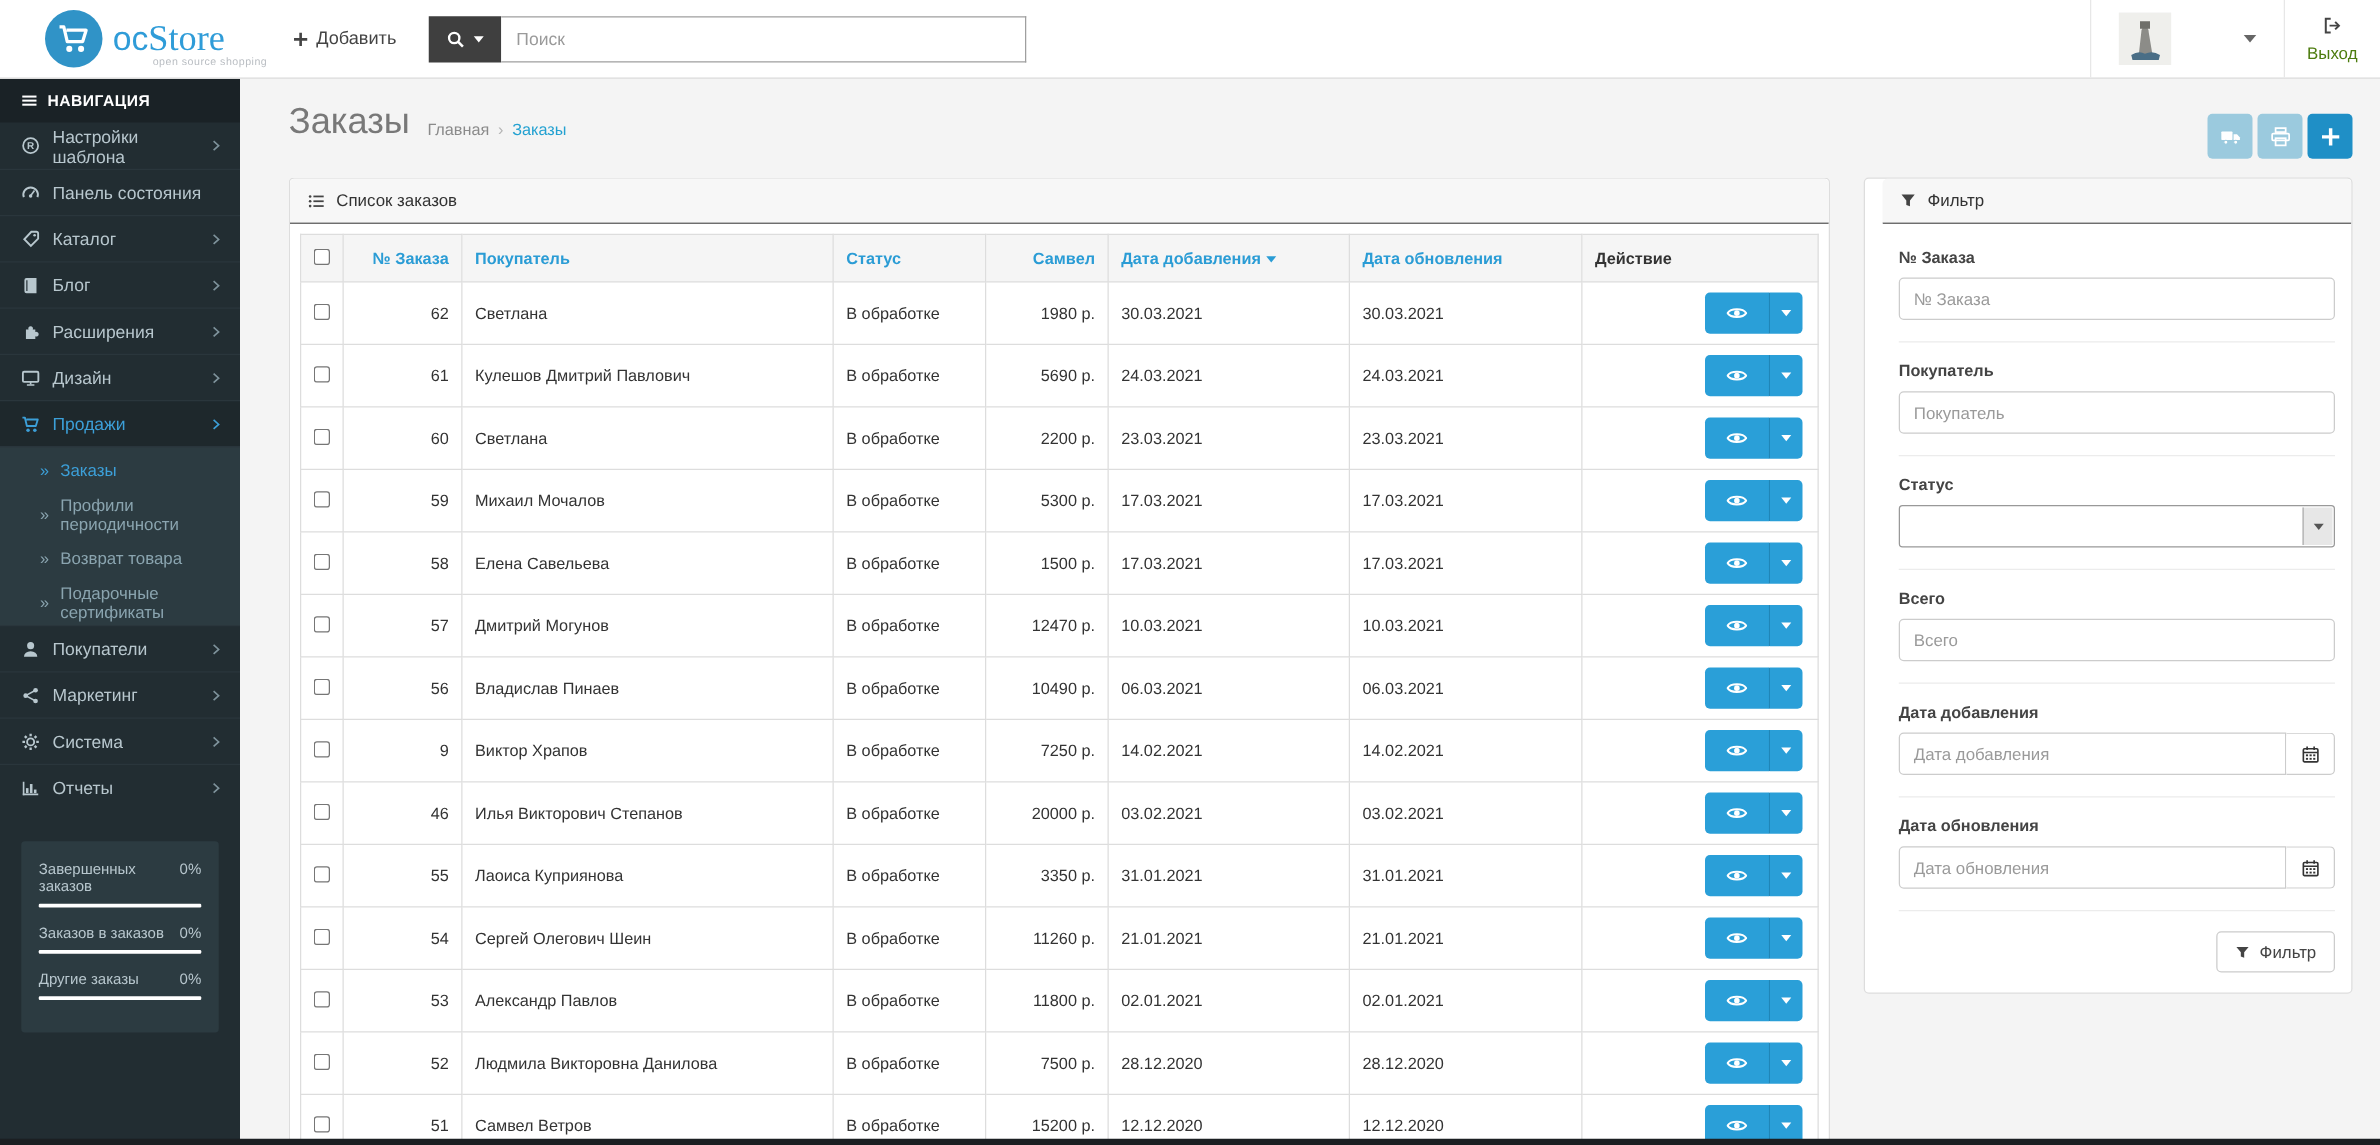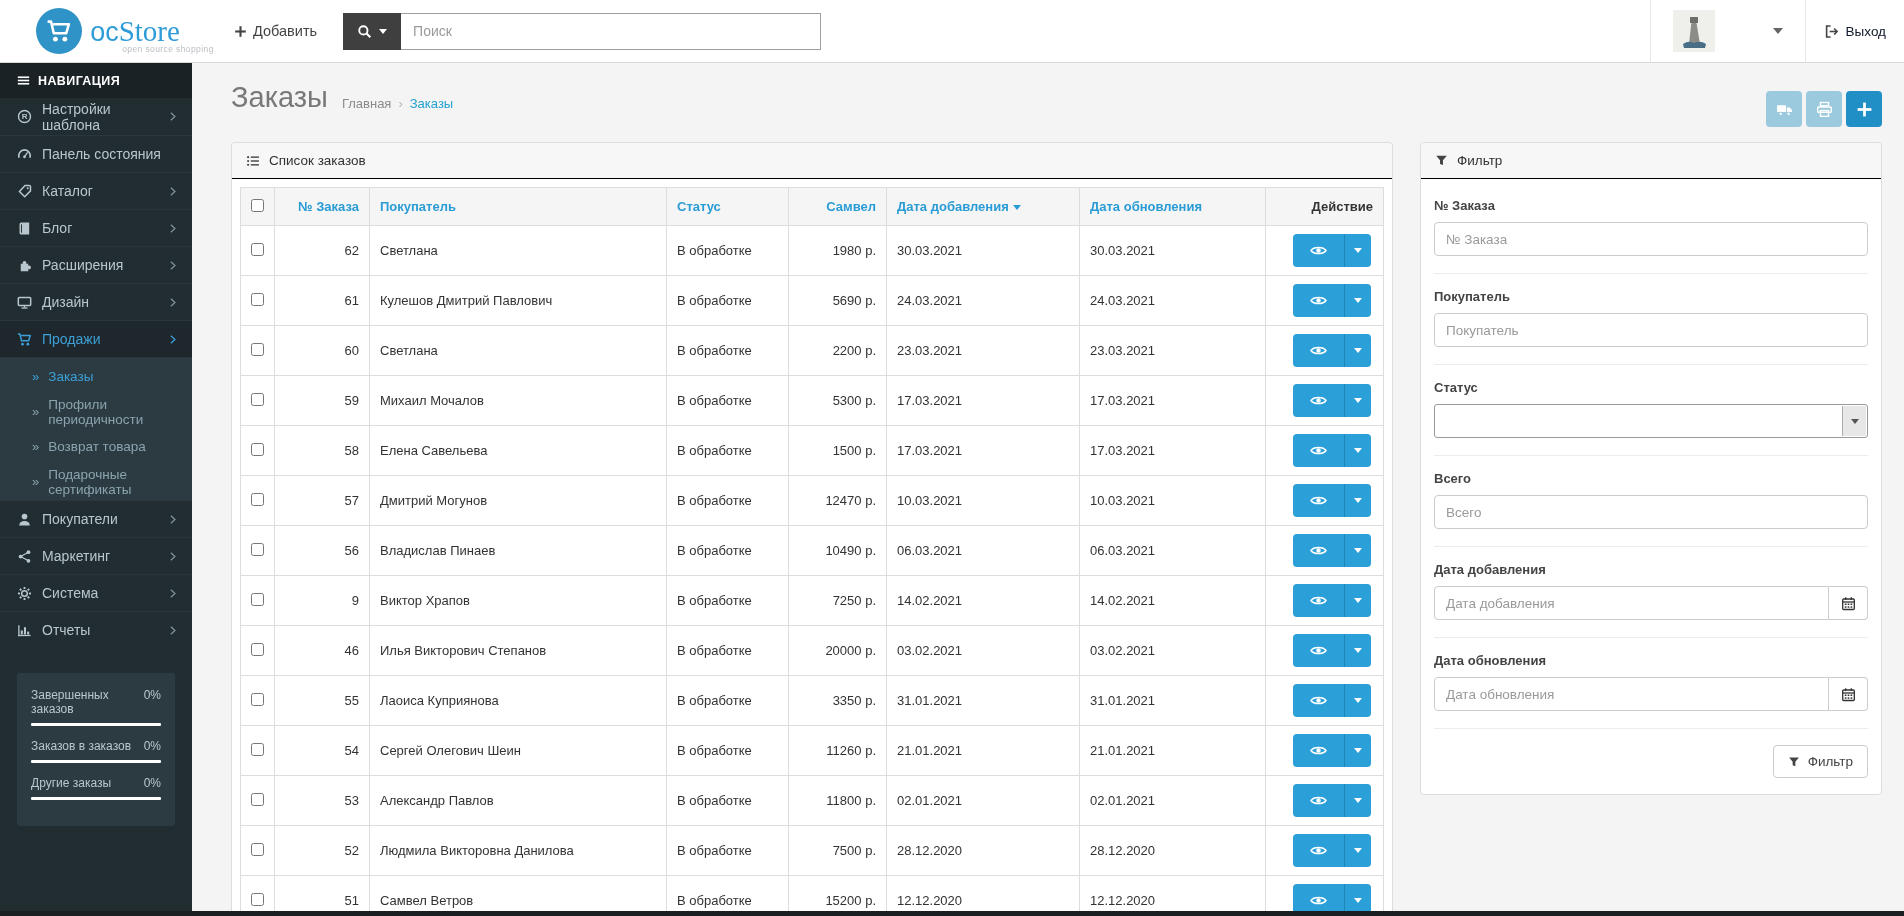--- a/index.html
+++ b/index.html
@@ -29,21 +29,21 @@
   .add-btn { display:flex; align-items:center; gap:6px; margin-left:18px; color:#444; font-size:14.5px; cursor:pointer; background:none; border:none; font-family:inherit; }
   .search-group { display:flex; height:37px; margin-left:26px; }
   .search-btn { width:58px; background:#3f3f3f; border:none; color:#fff; display:flex; align-items:center; justify-content:center; gap:7px; cursor:pointer; }
   .search-input { width:420px; height:37px; border:1px solid #9f9f9f; border-left:none; padding:0 12px; font-size:14px; color:#555; font-family:inherit; outline:none; }
   .search-input::placeholder { color:#9a9a9a; }
 
   .topbar-right { margin-left:auto; display:flex; align-items:stretch; }
   .user-box { border-left:1px solid #e7e7e7; display:flex; align-items:center; padding:0 22px; gap:58px; cursor:pointer; }
   .avatar { width:42px; height:42px; overflow:hidden; background:#f2f2f2; }
   .caret-glyph { width:0; height:0; border-left:5px solid transparent; border-right:5px solid transparent; border-top:6px solid #666; }
-  .logout-box { border-left:1px solid #e7e7e7; display:flex; align-items:center; justify-content:flex-start; gap:7px; padding:0 18px; color:#0f172a; font-size:13.5px; cursor:pointer; background:none; font-family:inherit; border-top:none; border-right:none; border-bottom:none; }
+  .logout-box { border-left:1px solid #e7e7e7; display:flex; align-items:center; justify-content:center; gap:7px; padding:0 18px; color:#4d7c0f; font-size:13.5px; cursor:pointer; background:none; font-family:inherit; border-top:none; border-right:none; border-bottom:none;flex-direction:column; }
 
   
   .sidebar { position:absolute; top:63px; left:0; bottom:0; width:192px; background:#222d32; z-index:15; }
   .nav-header { height:35px; background:#1a2226; color:#fff; font-size:12.5px; font-weight:bold; letter-spacing:.4px; display:flex; align-items:center; gap:8px; padding:0 17px; }
   .nav-item { height:37px; display:flex; align-items:center; padding:0 13px 0 17px; color:#b8c7ce; font-size:14px; cursor:pointer; border-top:1px solid #2a363c; }
   .nav-item:first-child { border-top:none; }
   .nav-icon { width:25px; display:flex; align-items:center; color:inherit; flex:0 0 auto; }
   .nav-chevron { margin-left:auto; color:#7e929b; }
   .nav-item.active { background:#1e282c; color:#3c9fd8; }
   .nav-item.active .nav-chevron { color:#3c9fd8; }
@@ -79,32 +79,32 @@
   .orders-body { padding:8px 8px 0; }
 
   table.orders { width:100%; border-collapse:collapse; table-layout:fixed; }
   .orders td { border:1px solid #ddd; vertical-align:middle; font-size:13px; color:#333; }
   .orders thead td { background:#f5f5f5; padding:11px 10px; font-weight:bold; }
   .orders thead a { color:#2a9cd5; text-decoration:none; font-weight:bold; }
   .orders tbody td { padding:16px 10px; background:#fff; }
   .c-check { text-align:center; padding:8px 4px !important; }
   .c-id, .h-id { text-align:right; }
   .c-total, .h-total { text-align:right; }
-  .h-action { text-align:right; color:#333; }
+  .h-action { color:#333; }
   .c-action { text-align:right; padding:8px 12px !important; }
   .sort-caret { display:inline-block; width:0; height:0; border-left:4px solid transparent; border-right:4px solid transparent; border-top:5px solid #2a9cd5; margin-left:4px; vertical-align:middle; }
   input[type="checkbox"] { width:13px; height:13px; cursor:pointer; }
 
   .action-group { display:inline-flex; }
   .btn-eye { width:52px; height:33px; background:#2a9fd8; border:none; border-right:1px solid #1f86b8; border-radius:4px 0 0 4px; display:flex; align-items:center; justify-content:center; color:#fff; cursor:pointer; }
   .btn-caret { width:26px; height:33px; background:#2a9fd8; border:none; border-radius:0 4px 4px 0; display:flex; align-items:center; justify-content:center; cursor:pointer; }
   .btn-caret .caret-sm { width:0; height:0; border-left:4px solid transparent; border-right:4px solid transparent; border-top:5px solid #fff; }
 
   
-  .filter-panel { width:462px; flex:0 0 auto; }
+  .filter-panel { width:391px; flex:0 0 auto;padding-left:14px; }
   .filter-body { padding:4px 13px 16px; }
   .filter-group { padding:15px 0 17px; border-bottom:1px solid #ececec; }
   .filter-group label { display:block; font-weight:bold; font-size:13px; color:#444; margin-bottom:9px; }
   .form-control { width:100%; height:34px; border:1px solid #ccc; border-radius:4px; padding:0 11px; font-size:13.5px; color:#555; font-family:inherit; outline:none; }
   .form-control::placeholder { color:#9a9a9a; }
   .select-box { position:relative; height:34px; border:1px solid #999; border-radius:3px; background:#fff; cursor:pointer; }
   .select-arrow { position:absolute; top:1px; right:1px; bottom:1px; width:24px; background:#e7e7e7; border-left:1px solid #adadad; display:flex; align-items:center; justify-content:center; }
   .select-arrow i { width:0; height:0; border-left:4px solid transparent; border-right:4px solid transparent; border-top:5px solid #555; }
   .input-group { display:flex; }
   .input-group .form-control { border-radius:4px 0 0 4px; flex:1; }

